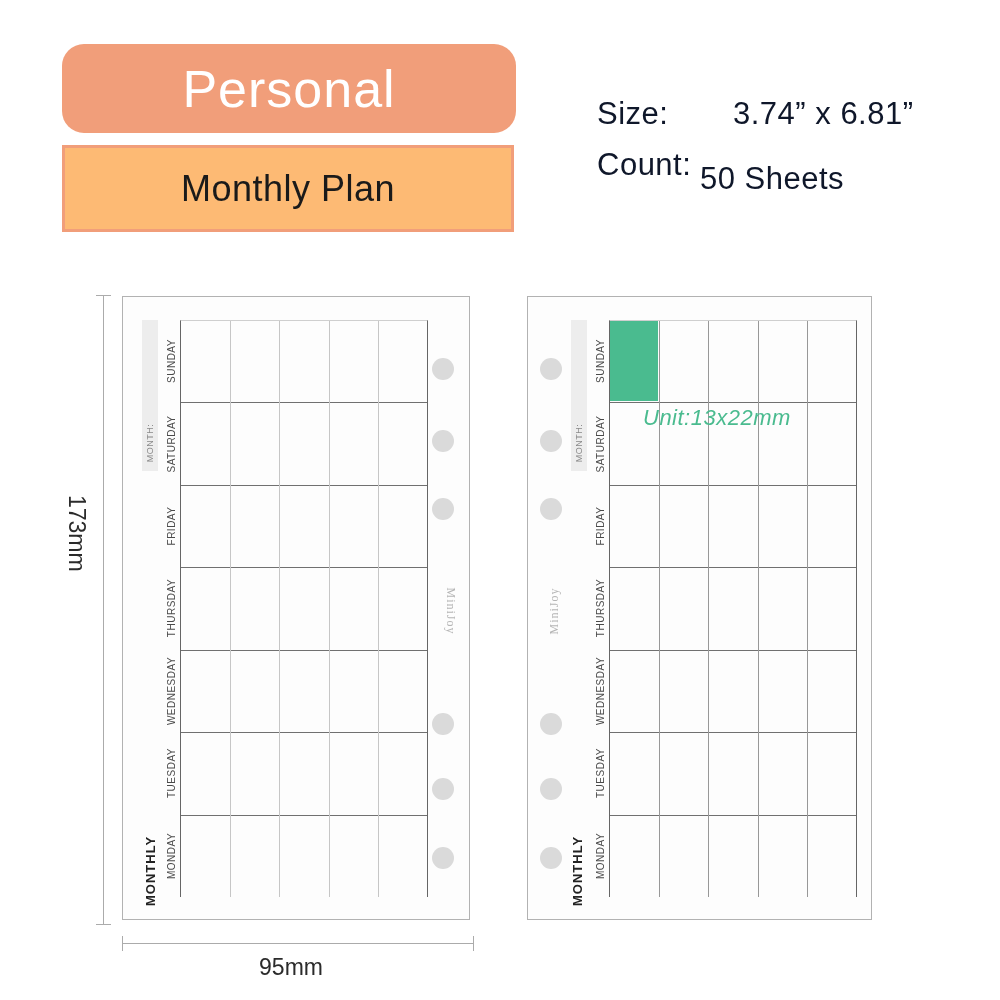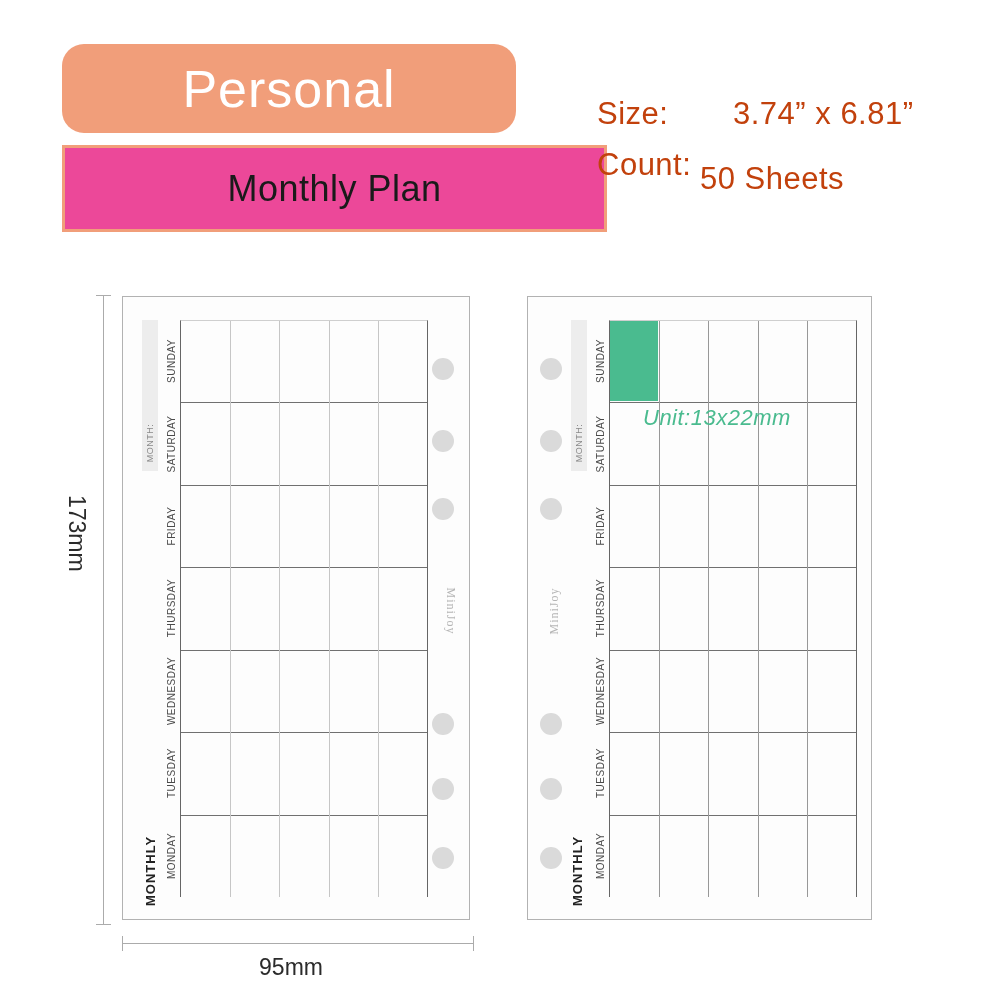--- a/index.html
+++ b/index.html
@@ -11,26 +11,26 @@
   body{font-family:"Liberation Sans",sans-serif;color:#1a1a1a;position:relative;}
 
   
   .badge{
     position:absolute;left:62px;top:44px;width:454px;height:89px;
     background:var(--accent-orange,#F19E7A);border-radius:22px;
     display:flex;align-items:center;justify-content:center;
     color:#ffffff;font-size:52px;letter-spacing:1px;font-weight:400;
   }
   .plan-box{
-    position:absolute;left:62px;top:145px;width:545px;height:87px;
-    background:#ec4899;border:3px solid var(--accent-orange,#F19E7A);
+    position:absolute;left:62px;top:145px;width:452px;height:87px;
+    background:#fdba74;border:3px solid var(--accent-orange,#F19E7A);
     display:flex;align-items:center;justify-content:center;
     font-size:36px;color:#1a1a1a;letter-spacing:0.5px;
   }
-  .spec{position:absolute;font-size:31px;color:#c2410c;letter-spacing:0.5px;white-space:nowrap;}
+  .spec{position:absolute;font-size:31px;color:#0f172a;letter-spacing:0.5px;white-space:nowrap;}
   .spec-size-label{left:597px;top:96px;}
   .spec-size-value{left:704px;top:96px;margin-left:29px;}
   .spec-count-label{left:597px;top:147px;}
   .spec-count-value{left:700px;top:161px;}
 
   
   .dim-line{position:absolute;background:#ababab;}
   .dim-v{left:103px;top:296px;width:1px;height:629px;}
   .dim-v-cap-t{left:96px;top:295px;width:15px;height:1px;}
   .dim-v-cap-b{left:96px;top:924px;width:15px;height:1px;}

